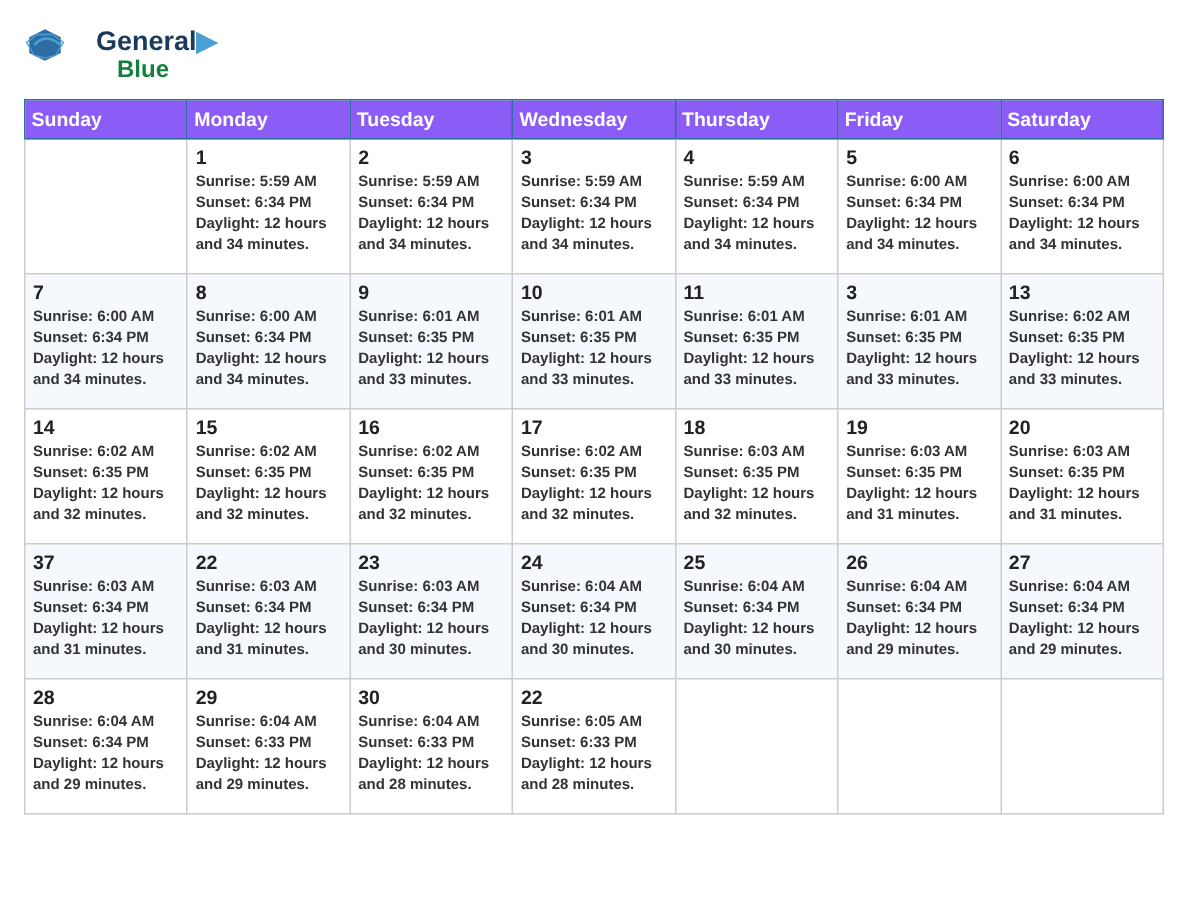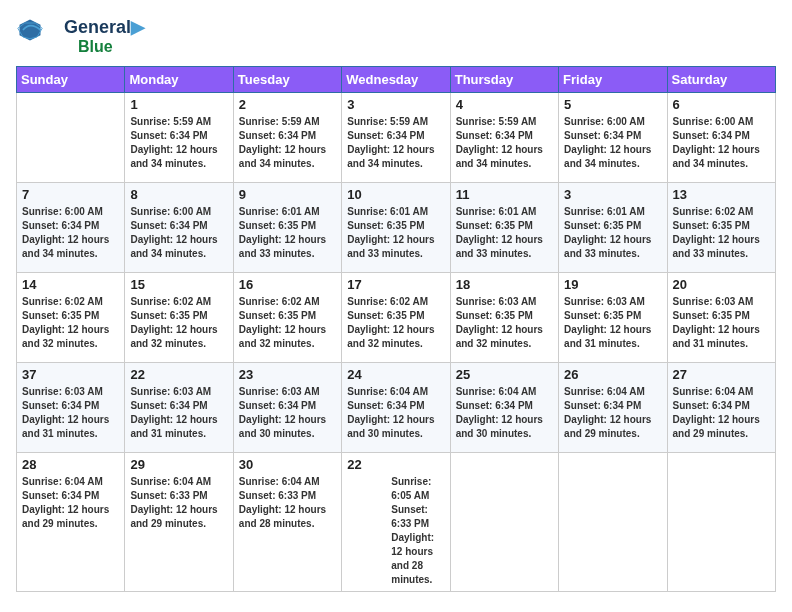--- a/index.html
+++ b/index.html
@@ -329,21 +329,21 @@
         </td>
         <td>
           <div class="day-number">30</div>
           <div class="day-info" style="white-space: pre-line;">Sunrise: 6:04 AM
 Sunset: 6:33 PM
 Daylight: 12 hours
 and 28 minutes.</div>
         </td>
         <td>
           <div class="day-number">22</div>
-          <div class="day-info" style="white-space: pre-line; margin-left: 44px;">Sunrise: 6:05 AM
+          <div class="day-info" style="white-space: pre-line;">Sunrise: 6:05 AM
 Sunset: 6:33 PM
 Daylight: 12 hours
 and 28 minutes.</div>
         </td>
         <td class="empty-cell"></td>
         <td class="empty-cell"></td>
         <td class="empty-cell"></td>
       </tr>
     </tbody>
 </table>

